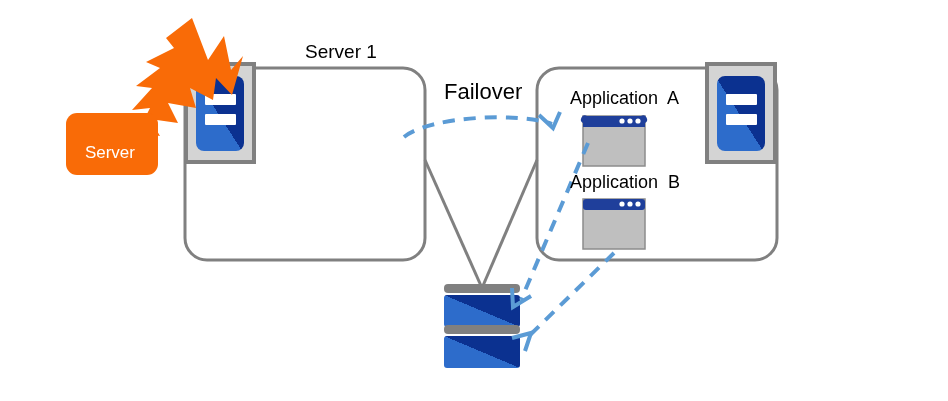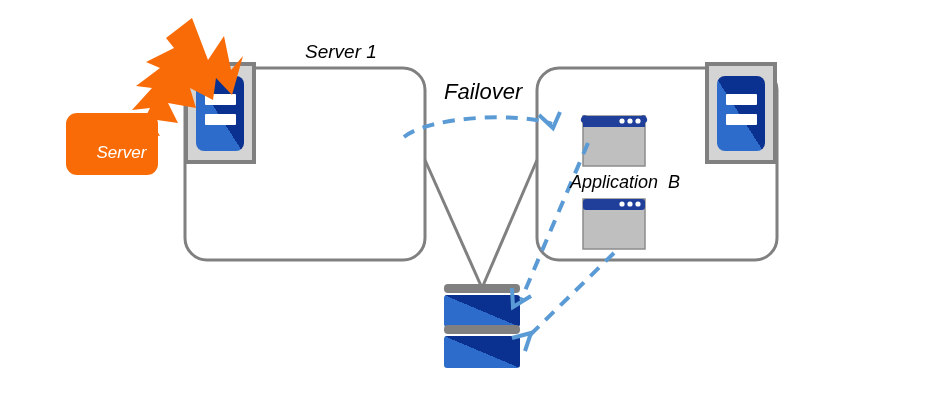--- a/index.html
+++ b/index.html
@@ -9,21 +9,20 @@
   }
   body {
     font-family: "Liberation Sans", sans-serif;
   }
   #diagram-root {
     position: relative;
     width: 792px;
     height: 401px;
     background: #ffffff;
     overflow: hidden;
-    font-style: italic;
   }
   #diagram-svg {
     position: absolute;
     left: 0;
     top: 0;
     width: 948px;
     height: 401px;
   }
   .lbl {
     position: absolute;
@@ -40,21 +39,20 @@
   .lbl-failover {
     font-size: 22px;
   }
   .lbl-disk {
     font-size: 19px;
   }
   .badge-text {
     position: absolute;
     color: #ffffff;
     font-size: 17px;
-    text-align: center;
     line-height: 1.25;
     white-space: pre;
   }
 </style>
 </head>
 <body>
 
 <div id="diagram-root">
 
   <svg id="diagram-svg" viewBox="0 0 948 401" xmlns="http://www.w3.org/2000/svg">
@@ -146,20 +144,21 @@
       <rect x="66" y="113" width="92" height="62" rx="11" ry="11" fill="#F96B07"></rect>
     </g>
 
   </svg>
 
   <div class="lbl lbl-server-title" style="left:305px; top:41px;">Server 1</div>
 
 
   <div class="lbl lbl-failover" style="left:444px; top:80px;">Failover</div>
 
+  <div class="lbl lbl-app" style="left:570px; top:88px;">Application  A</div>
 
   <div class="lbl lbl-app" style="left:570px; top:172px;">Application  B</div>
 
 
   <div class="badge-text" style="left:66px; top:121px; width:92px;">
     <span>Server</span><br>
     <span>down</span>
   </div>
 
 </div>

